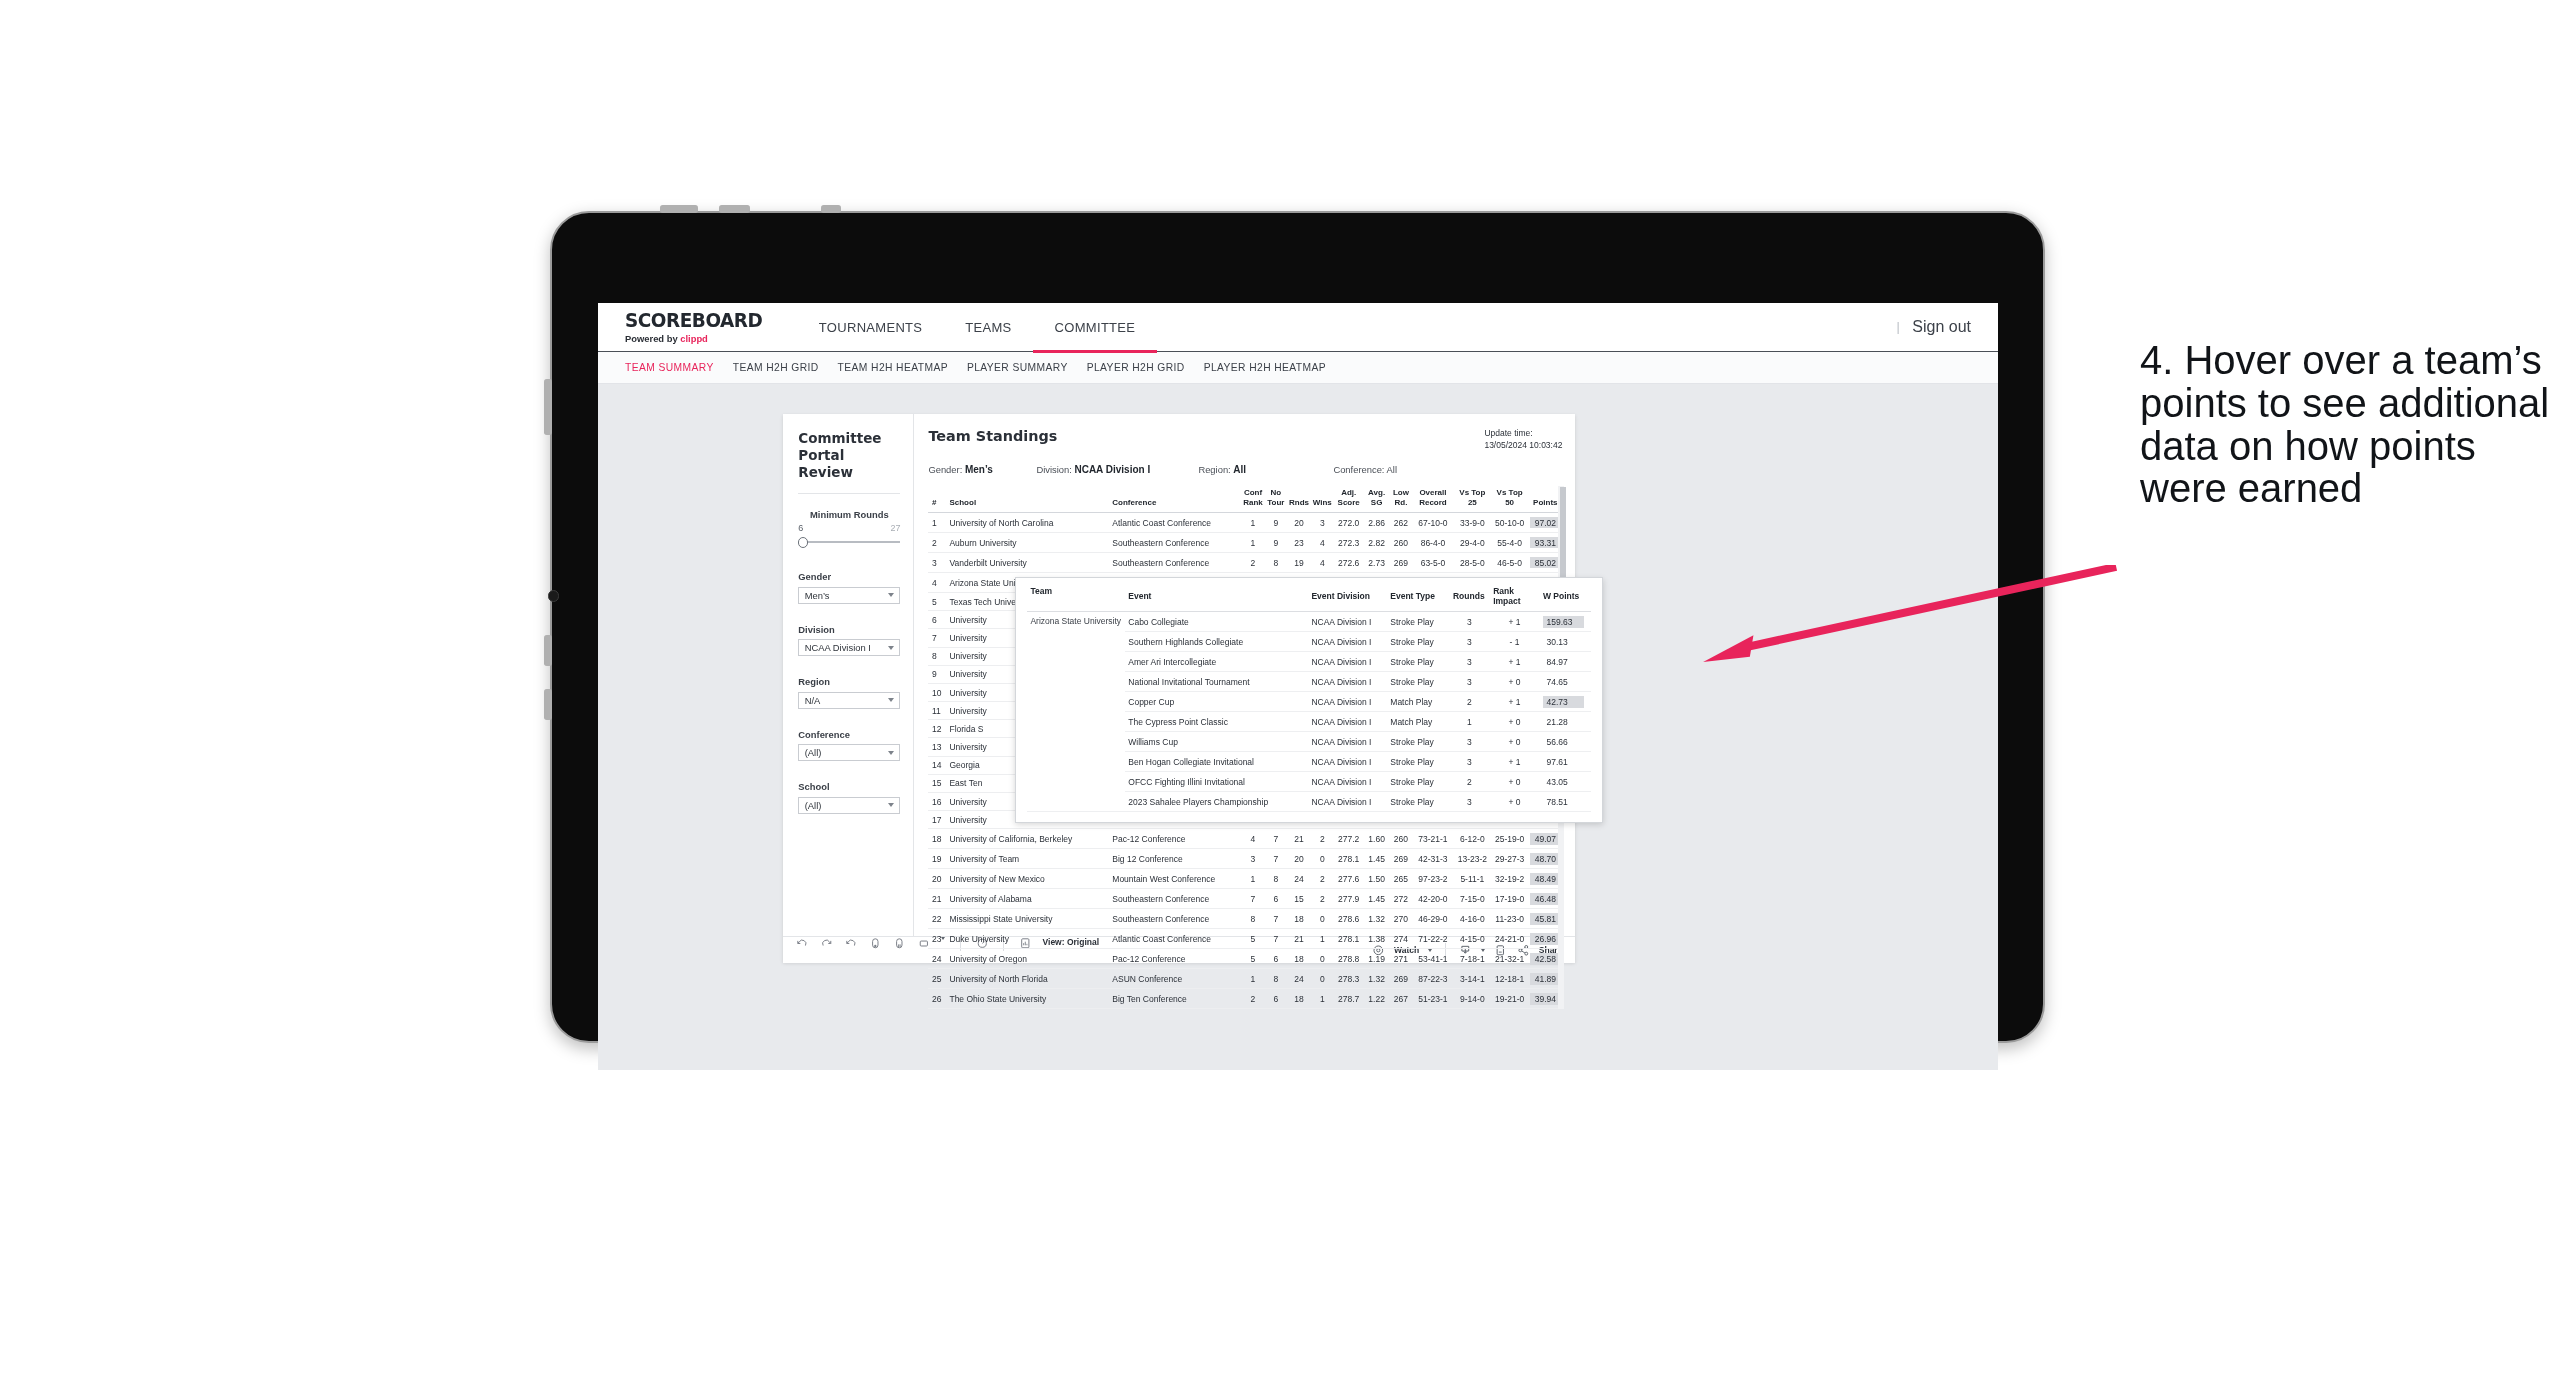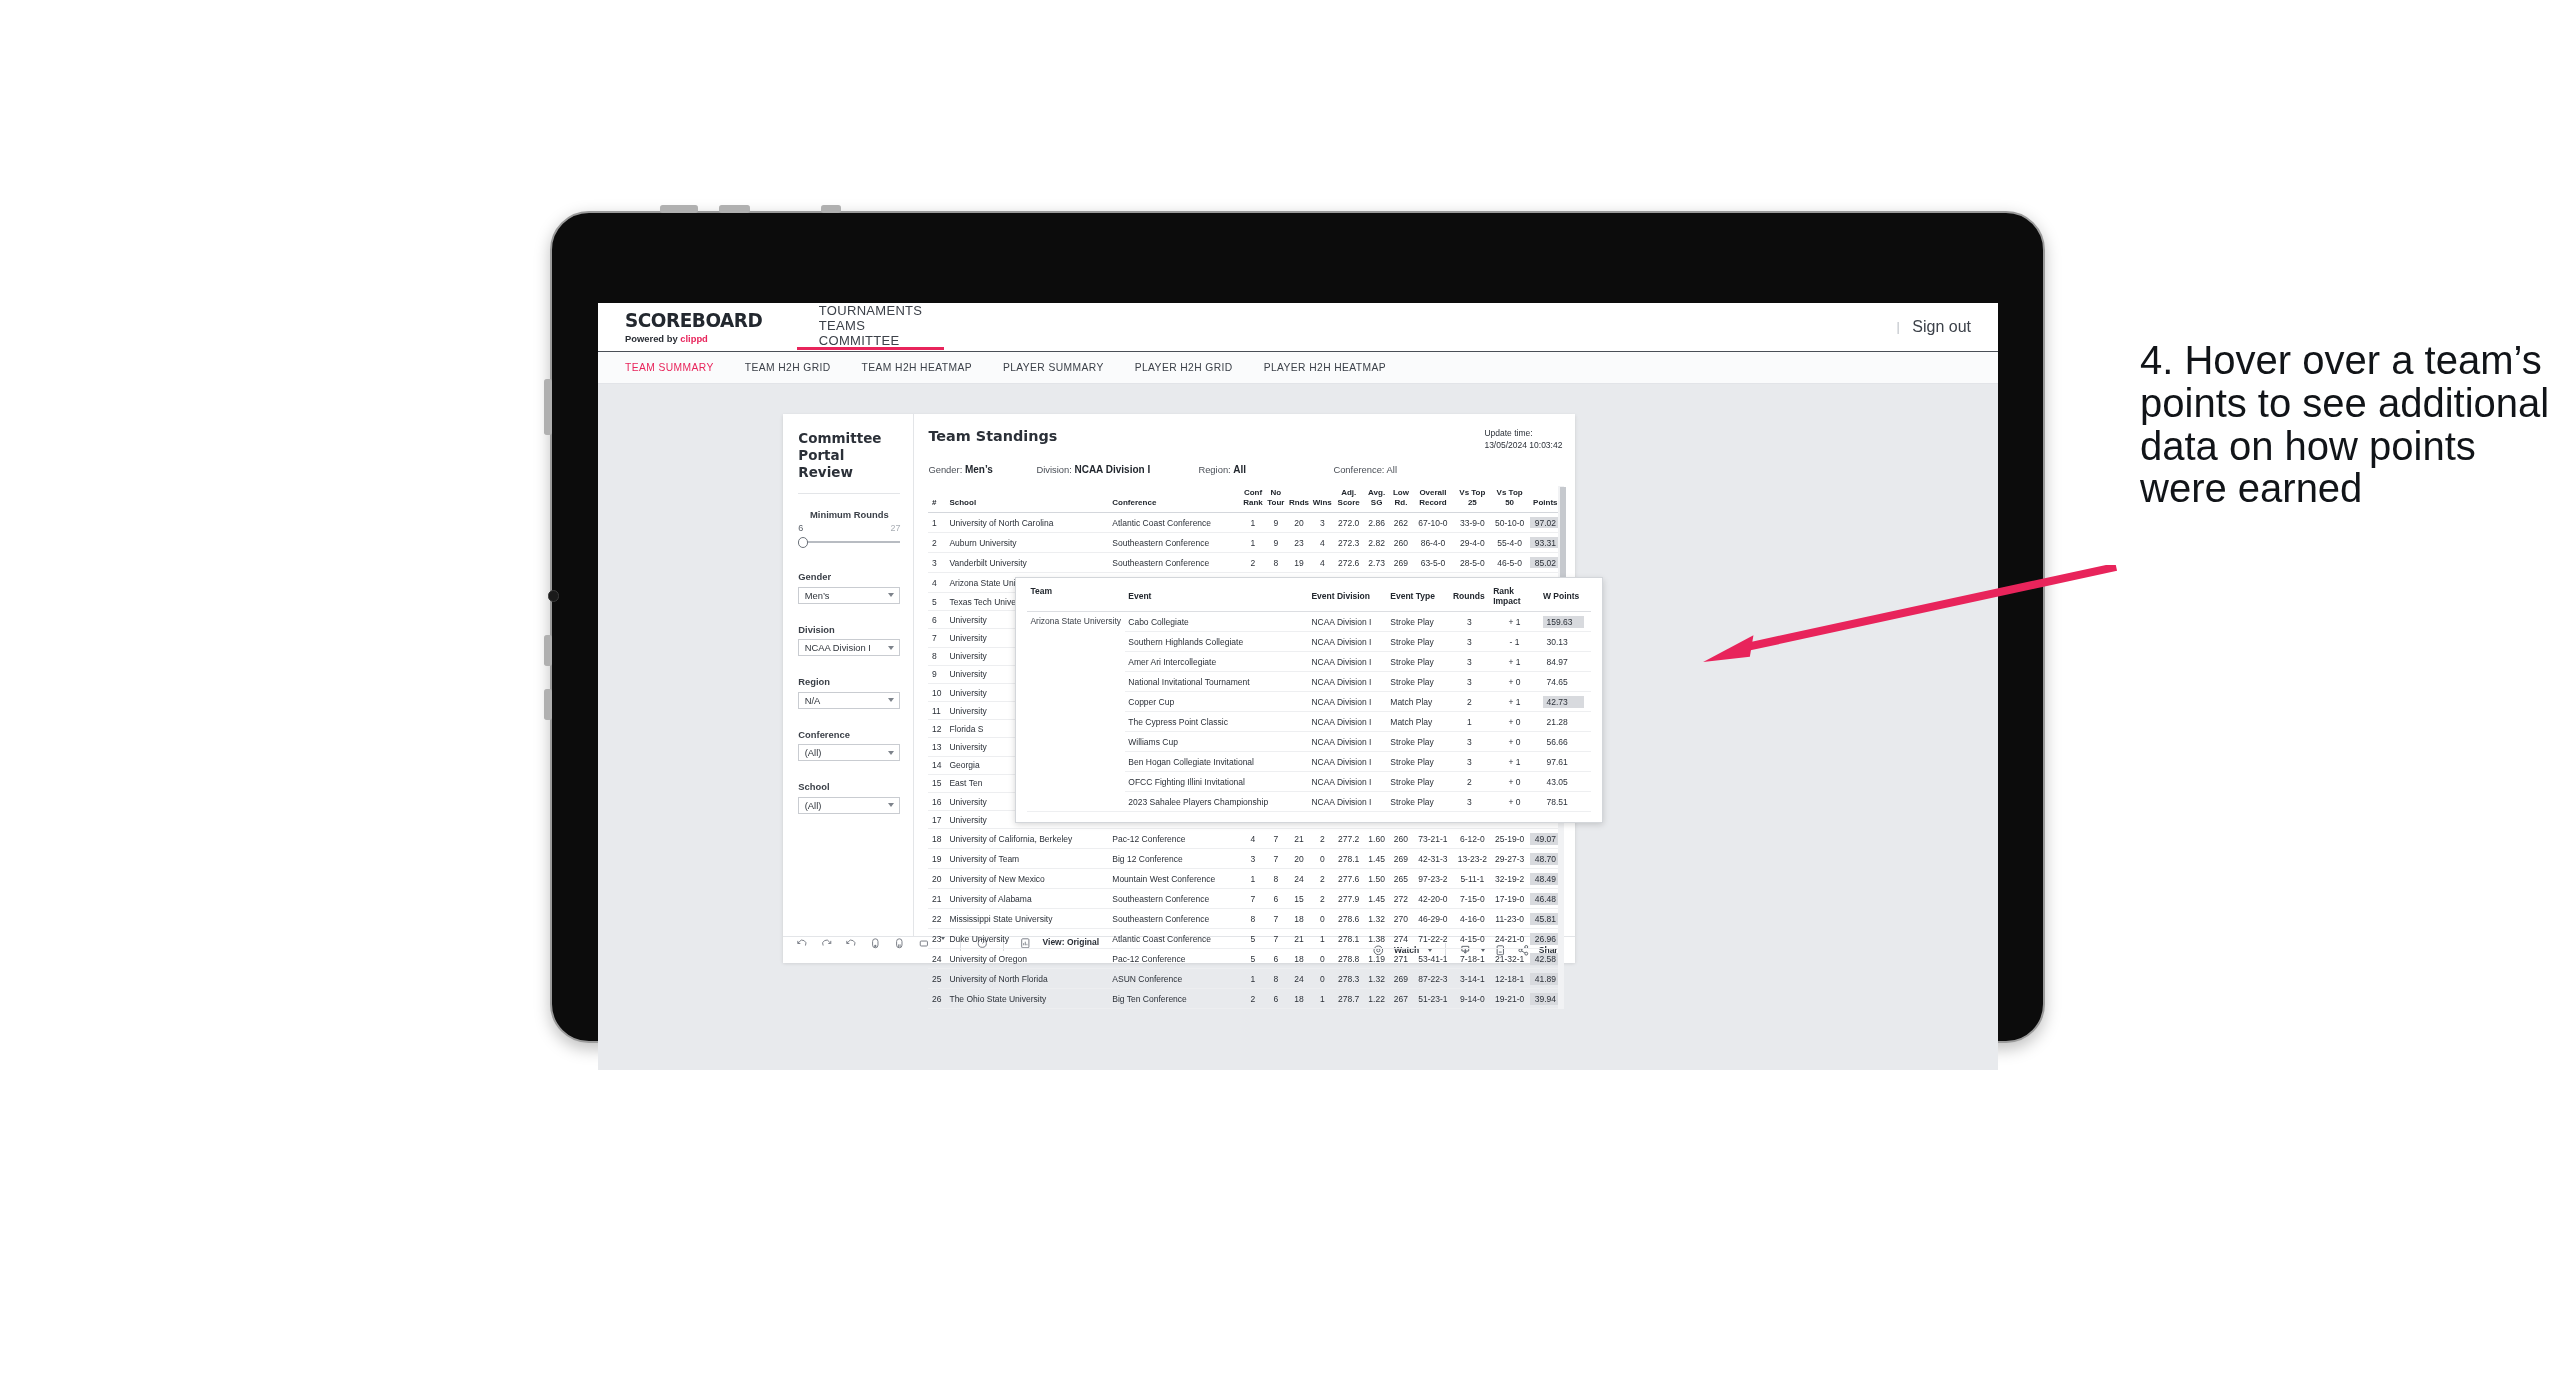--- a/index.html
+++ b/index.html
@@ -48,37 +48,37 @@
   }
   .brand { display:flex; flex-direction:column; justify-content:center; padding: 0 23px 0 27px; }
   .brand-word {
     font-family:"DejaVu Sans", sans-serif;
     font-weight: 800; font-size: 20px; letter-spacing: -0.5px;
     color: #23282f; line-height: 1; transform: scaleX(0.92); transform-origin: left center;
   }
   .brand-sub { font-size: 9.4px; color:#2b2f36; margin-top: 3.6px; font-weight:600;}
   .brand-sub .pink { color:#e8245b; font-weight:800; }
 
-  .nav-links { display:flex; align-items:stretch;flex-direction:column; }
+  .nav-links { display:flex; align-items:stretch; }
   .nav-link {
     display:flex; align-items:center; padding: 0 21.5px;
     font-size: 13px; color:#3c4149; letter-spacing:0.3px;
     position:relative; cursor:pointer;
   }
   .nav-link.active::after {
     content:""; position:absolute; left:0; right:0; bottom:-1.8px; height:2.7px; background:#e8245b;
   }
   .nav-right { margin-left:auto; display:flex; align-items:center; padding-right: 27px; gap:12.6px; }
   .nav-div { color:#b9bdc4; font-size:12.6px; }
   .signout { font-size: 16px; color:#3c4149; cursor:pointer; }
 
   
   .subnav {
     height: 32px; background:#fafbfc; display:flex; align-items:center;
-    padding-left: 27px; gap: 31px; border-bottom:0.9px solid #e2e4e8;
+    padding-left: 27px; gap: 19px; border-bottom:0.9px solid #e2e4e8;
   }
   .subnav-item { font-size: 10.3px; color:#3c4149; letter-spacing:0.4px; cursor:pointer; }
   .subnav-item.active { color:#e8245b; }
 
   
   .workspace { position:relative; height: 686px; background:#e8eaed; }
 
   .viz {
     position:absolute; left: 185px; top: 30px;
     width: 792px; height: 549px; background:#ffffff;

